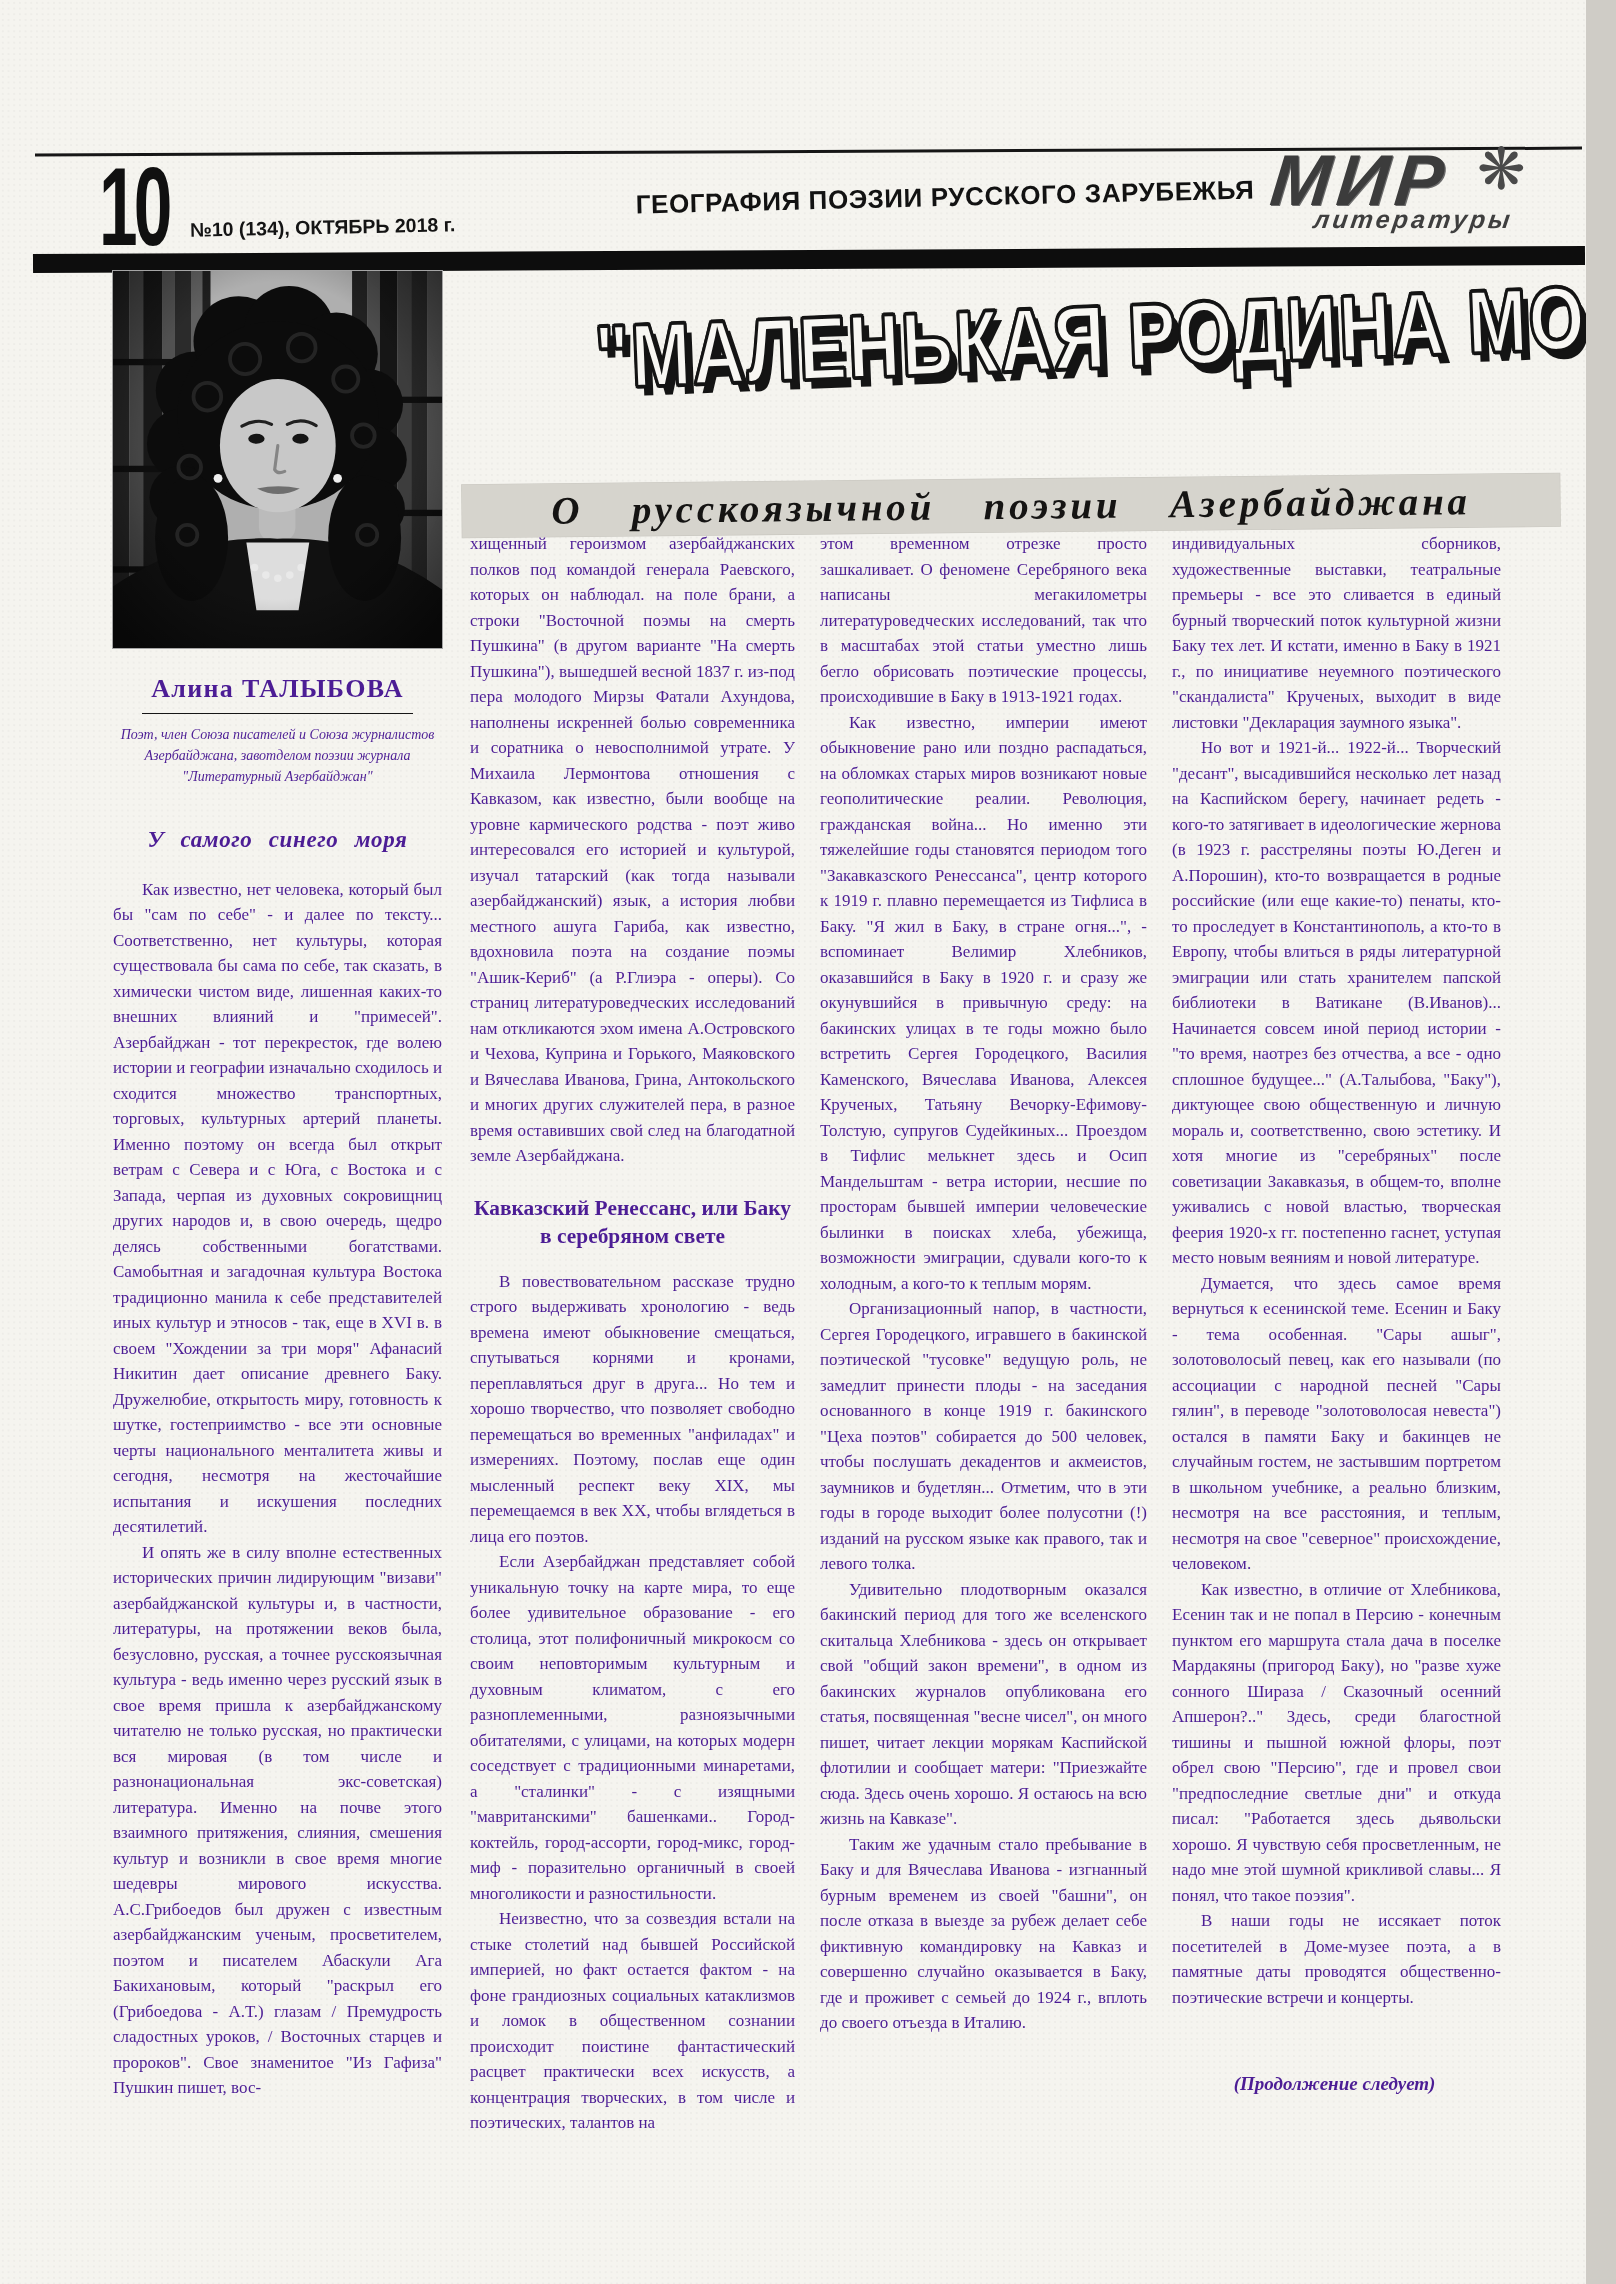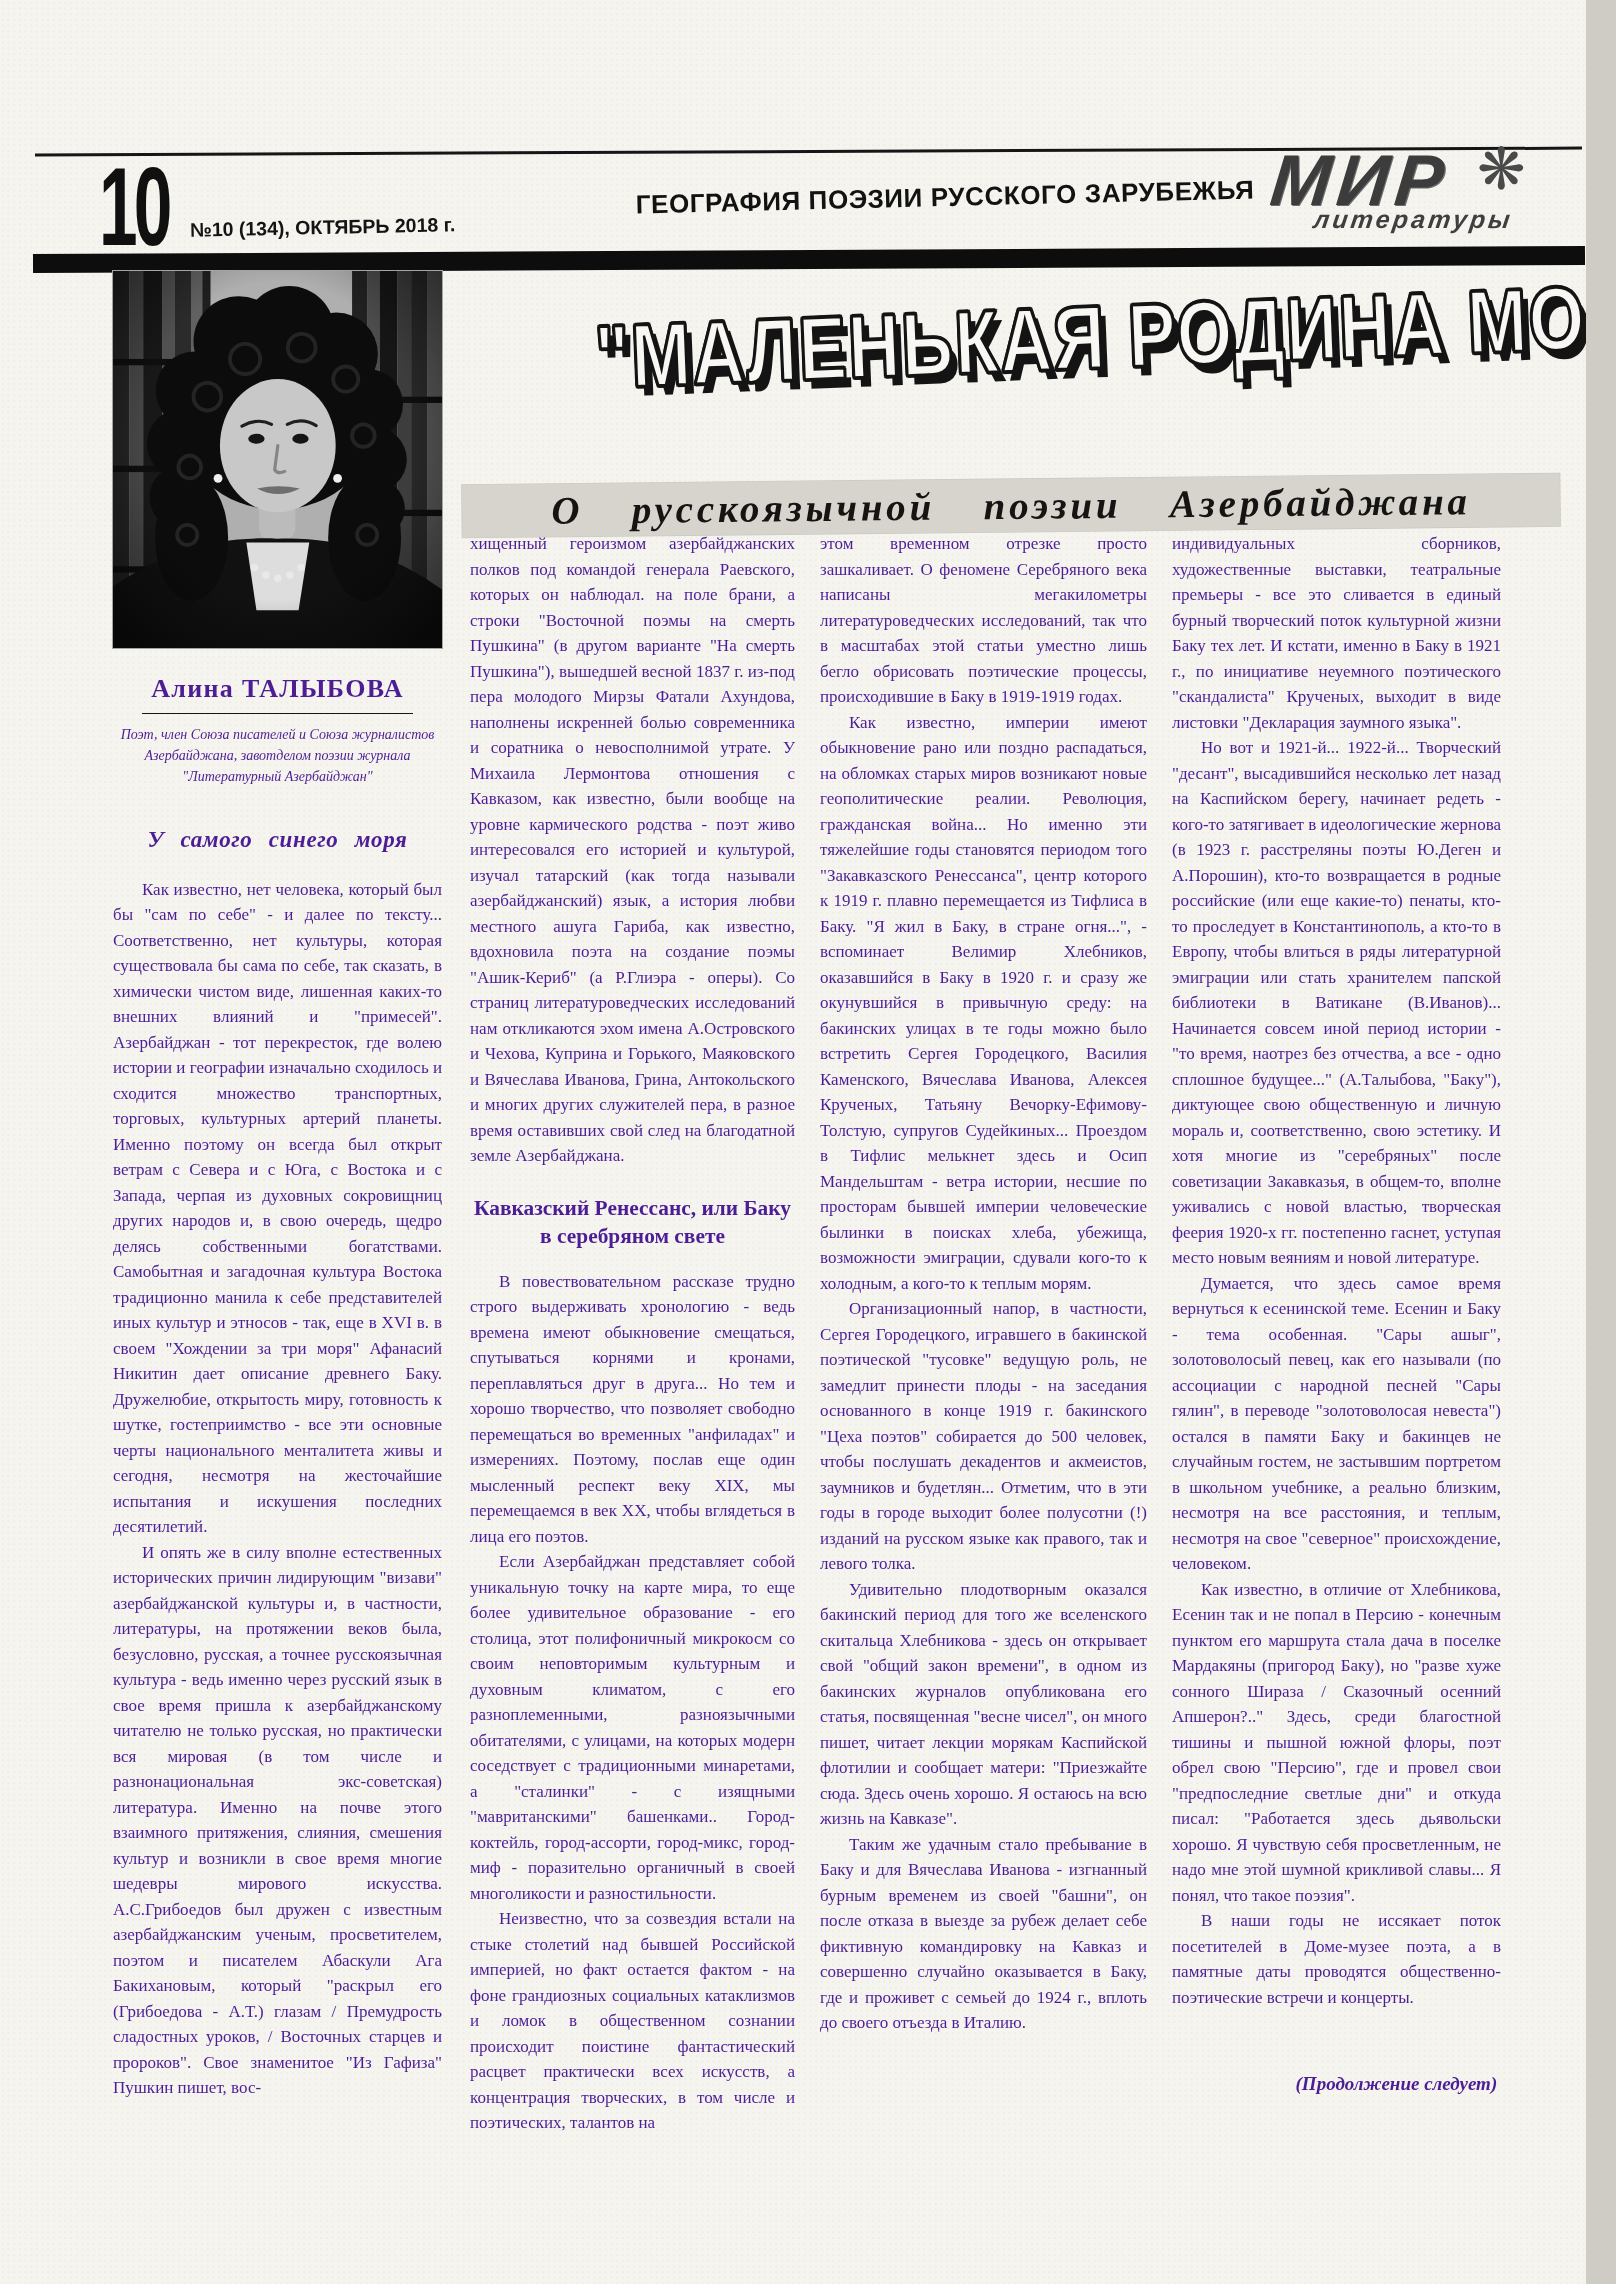--- a/index.html
+++ b/index.html
@@ -53,21 +53,21 @@
         outline:0.6px solid #a7a39b;}
   .photo svg{display:block;width:100%;height:100%;}
   .author-name-wrap{text-align:center;margin-top:21px;}
   .author-name{display:inline-block;font-size:26px;font-weight:700;letter-spacing:1.3px;
         border-bottom:1.9px solid #161616;padding:0 8.8px 5px;}
   .author-bio{margin-top:10px;text-align:center;font-style:italic;font-size:14px;line-height:1.5;}
   .sec1{margin:36px 0 19px;text-align:center;font-style:italic;font-weight:600;font-size:23px;
         word-spacing:10px;letter-spacing:0.6px;}
   .sec2{margin:25px 0 17.6px;text-align:center;font-weight:700;font-size:21.4px;
         line-height:1.35;}
-  .continuation{margin-top:60px;text-align:right;font-style:italic;font-weight:600;font-size:19px;
+  .continuation{margin-top:60px;text-align:center;font-style:italic;font-weight:600;font-size:19px;
         padding-right:3.8px;}
 </style>
 </head>
 <body>
 
 <div class="page">
 
   <div class="top-rule"></div>
 
   <div class="page-number">10</div>
@@ -189,21 +189,21 @@
     <h3 class="sec2">Кавказский Ренессанс, или Баку в серебряном свете</h3>
     <div>
         <p class="para ind">В повествовательном рассказе трудно строго выдерживать хронологию - ведь времена имеют обыкновение смещаться, спутываться корнями и кронами, переплавляться друг в друга... Но тем и хорошо творчество, что позволяет свободно перемещаться во временных "анфиладах" и измерениях. Поэтому, послав еще один мысленный респект веку XIX, мы перемещаемся в век XX, чтобы вглядеться в лица его поэтов.</p>
         <p class="para ind">Если Азербайджан представляет собой уникальную точку на карте мира, то еще более удивительное образование - его столица, этот полифоничный микрокосм со своим неповторимым культурным и духовным климатом, с его разноплеменными, разноязычными обитателями, с улицами, на которых модерн соседствует с традиционными минаретами, а "сталинки" - с изящными "мавританскими" башенками.. Город-коктейль, город-ассорти, город-микс, город-миф - поразительно органичный в своей многоликости и разностильности.</p>
         <p class="para ind">Неизвестно, что за созвездия встали на стыке столетий над бывшей Российской империей, но факт остается фактом - на фоне грандиозных социальных катаклизмов и ломок в общественном сознании происходит поистине фантастический расцвет практически всех искусств, а концентрация творческих, в том числе и поэтических, талантов на</p>
       </div>
   </div>
 
   <div class="col col3">
     <div>
-        <p class="para">этом временном отрезке просто зашкаливает. О феномене Серебряного века написаны мегакилометры литературоведческих исследований, так что в масштабах этой статьи уместно лишь бегло обрисовать поэтические процессы, происходившие в Баку в 1919-1919 годах.</p>
+        <p class="para">этом временном отрезке просто зашкаливает. О феномене Серебряного века написаны мегакилометры литературоведческих исследований, так что в масштабах этой статьи уместно лишь бегло обрисовать поэтические процессы, происходившие в Баку в 1913-1921 годах.</p>
         <p class="para ind">Как известно, империи имеют обыкновение рано или поздно распадаться, на обломках старых миров возникают новые геополитические реалии. Революция, гражданская война... Но именно эти тяжелейшие годы становятся периодом того "Закавказского Ренессанса", центр которого к 1919 г. плавно перемещается из Тифлиса в Баку. "Я жил в Баку, в стране огня...", - вспоминает Велимир Хлебников, оказавшийся в Баку в 1920 г. и сразу же окунувшийся в привычную среду: на бакинских улицах в те годы можно было встретить Сергея Городецкого, Василия Каменского, Вячеслава Иванова, Алексея Крученых, Татьяну Вечорку-Ефимову-Толстую, супругов Судейкиных... Проездом в Тифлис мелькнет здесь и Осип Мандельштам - ветра истории, несшие по просторам бывшей империи человеческие былинки в поисках хлеба, убежища, возможности эмиграции, сдували кого-то к холодным, а кого-то к теплым морям.</p>
         <p class="para ind">Организационный напор, в частности, Сергея Городецкого, игравшего в бакинской поэтической "тусовке" ведущую роль, не замедлит принести плоды - на заседания основанного в конце 1919 г. бакинского "Цеха поэтов" собирается до 500 человек, чтобы послушать декадентов и акмеистов, заумников и будетлян... Отметим, что в эти годы в городе выходит более полусотни (!) изданий на русском языке как правого, так и левого толка.</p>
         <p class="para ind">Удивительно плодотворным оказался бакинский период для того же вселенского скитальца Хлебникова - здесь он открывает свой "общий закон времени", в одном из бакинских журналов опубликована его статья, посвященная "весне чисел", он много пишет, читает лекции морякам Каспийской флотилии и сообщает матери: "Приезжайте сюда. Здесь очень хорошо. Я остаюсь на всю жизнь на Кавказе".</p>
         <p class="para ind">Таким же удачным стало пребывание в Баку и для Вячеслава Иванова - изгнанный бурным временем из своей "башни", он после отказа в выезде за рубеж делает себе фиктивную командировку на Кавказ и совершенно случайно оказывается в Баку, где и проживет с семьей до 1924 г., вплоть до своего отъезда в Италию.</p>
       </div>
   </div>
 
   <div class="col col4">
     <div>
         <p class="para">индивидуальных сборников, художественные выставки, театральные премьеры - все это сливается в единый бурный творческий поток культурной жизни Баку тех лет. И кстати, именно в Баку в 1921 г., по инициативе неуемного поэтического "скандалиста" Крученых, выходит в виде листовки "Декларация заумного языка".</p>

